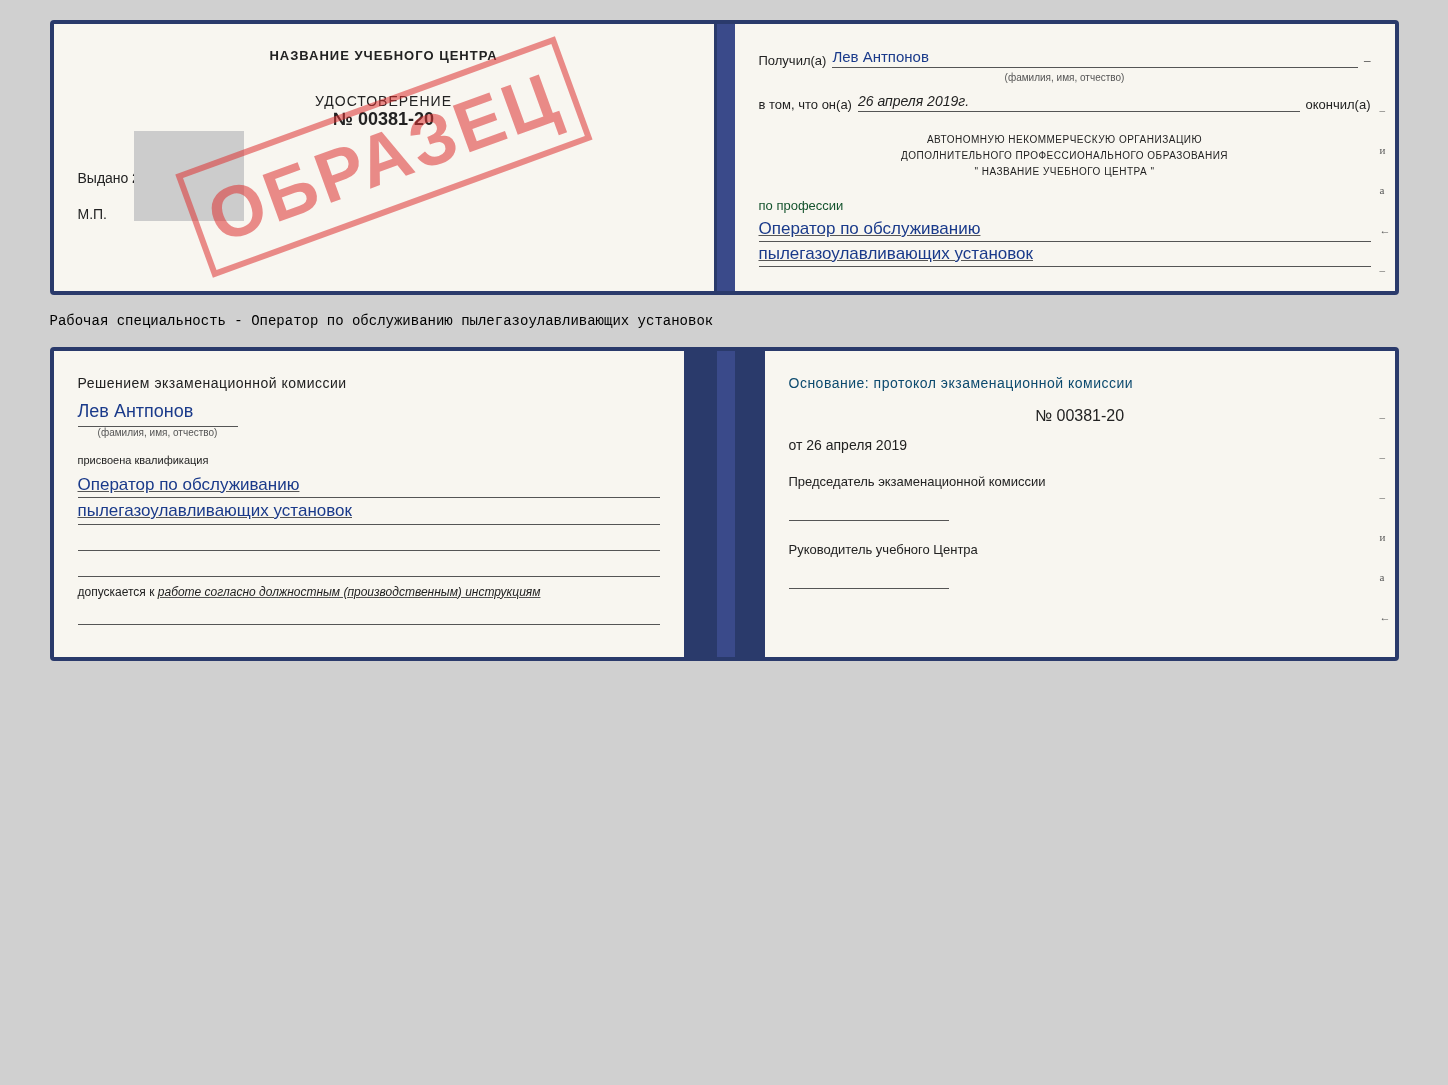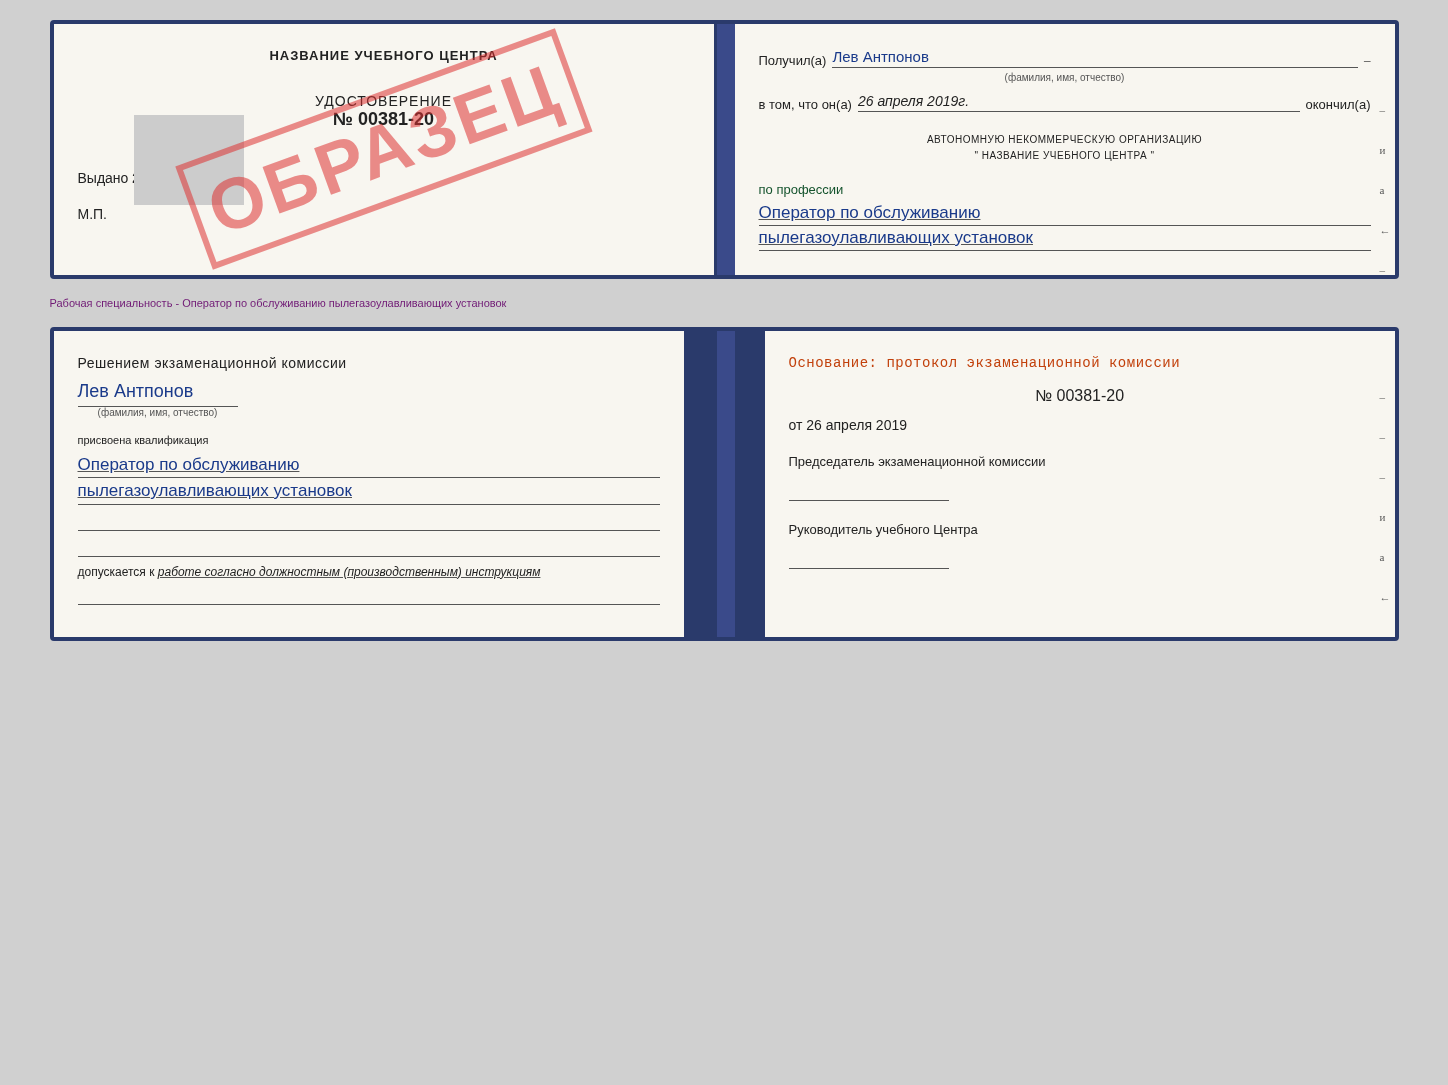--- a/index.html
+++ b/index.html
@@ -198,23 +198,23 @@
       top: 80px;
       display: flex;
       flex-direction: column;
       gap: 28px;
       font-size: 11px;
       color: #555;
     }
 
     
     .separator-label {
-      font-size: 11px;
-      color: #701a75;
-      font-family: Liberation Sans, sans-serif;
+      font-size: 14px;
+      color: #000000;
+      font-family: Liberation Mono, monospace;
       margin: 6px 0;
     }
 
     
     .bottom-book {
       display: flex;
       background: #2a3a6b;
       border: 4px solid #2a3a6b;
       border-radius: 4px;
       overflow: hidden;
@@ -290,23 +290,23 @@
 
     .admission-italic {
       font-style: italic;
       text-decoration: underline;
       text-decoration-color: #555;
     }
 
     
     .basis-title {
       font-size: 14px;
-      font-family: Liberation Mono, monospace;
+      font-family: Liberation Sans, sans-serif;
       letter-spacing: 0.5px;
-      color: #c2410c;
+      color: #0c4a6e;
       margin-bottom: 16px;
     }
 
     .protocol-number {
       text-align: center;
       font-size: 16px;
       font-family: Arial, sans-serif;
       color: #222;
       margin: 12px 0;
     }
@@ -391,20 +391,21 @@
       <div class="right-field" style="margin-top:10px;">
         <div class="field-row">
           <span class="field-label">в том, что он(а)</span>
           <span class="field-value" style="font-style:italic; font-size:14px; color:#222; font-family:Arial,sans-serif;">26 апреля 2019г.</span>
           <span class="field-label">окончил(а)</span>
         </div>
       </div>
 
       <div class="right-block">
         <div>АВТОНОМНУЮ НЕКОММЕРЧЕСКУЮ ОРГАНИЗАЦИЮ</div>
+        <div>ДОПОЛНИТЕЛЬНОГО ПРОФЕССИОНАЛЬНОГО ОБРАЗОВАНИЯ</div>
         <div>"   НАЗВАНИЕ УЧЕБНОГО ЦЕНТРА   "</div>
       </div>
 
       <div class="profession-label">по профессии</div>
       <span class="profession-value">Оператор по обслуживанию</span>
       <span class="profession-value">пылегазоулавливающих установок</span>
 
       <div class="side-marks">
         <span>–</span>
         <span>и</span>

